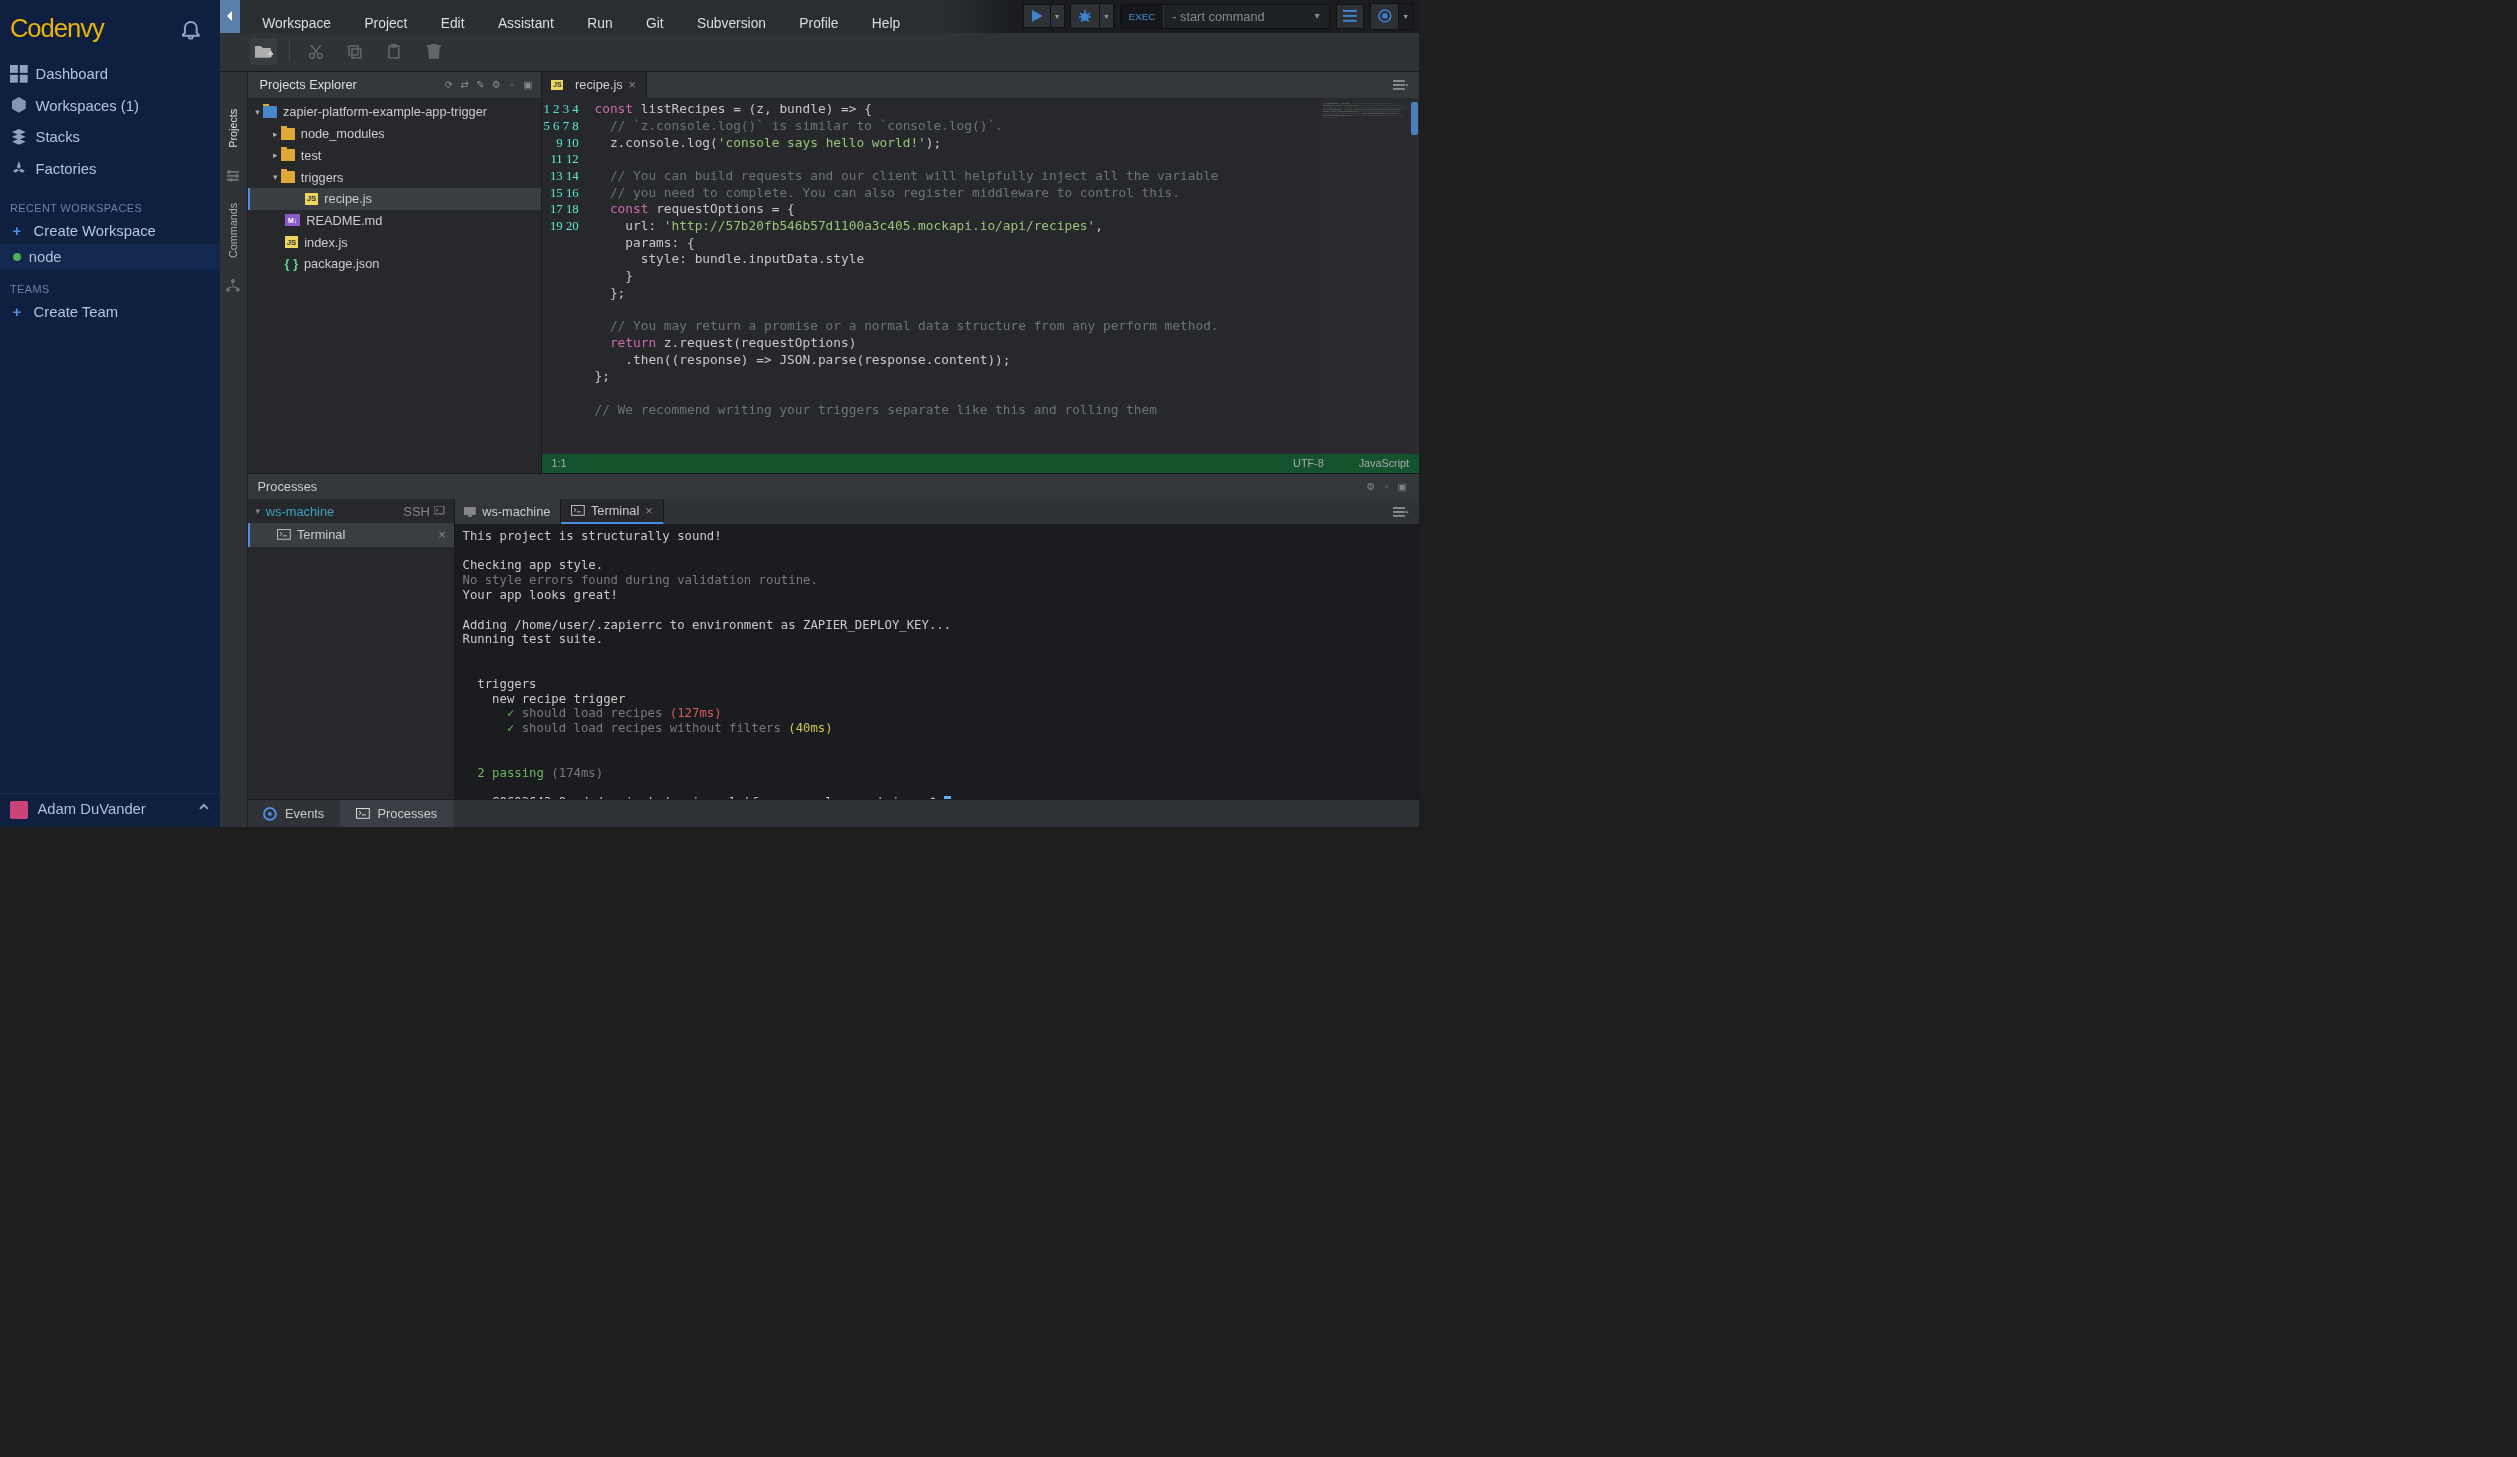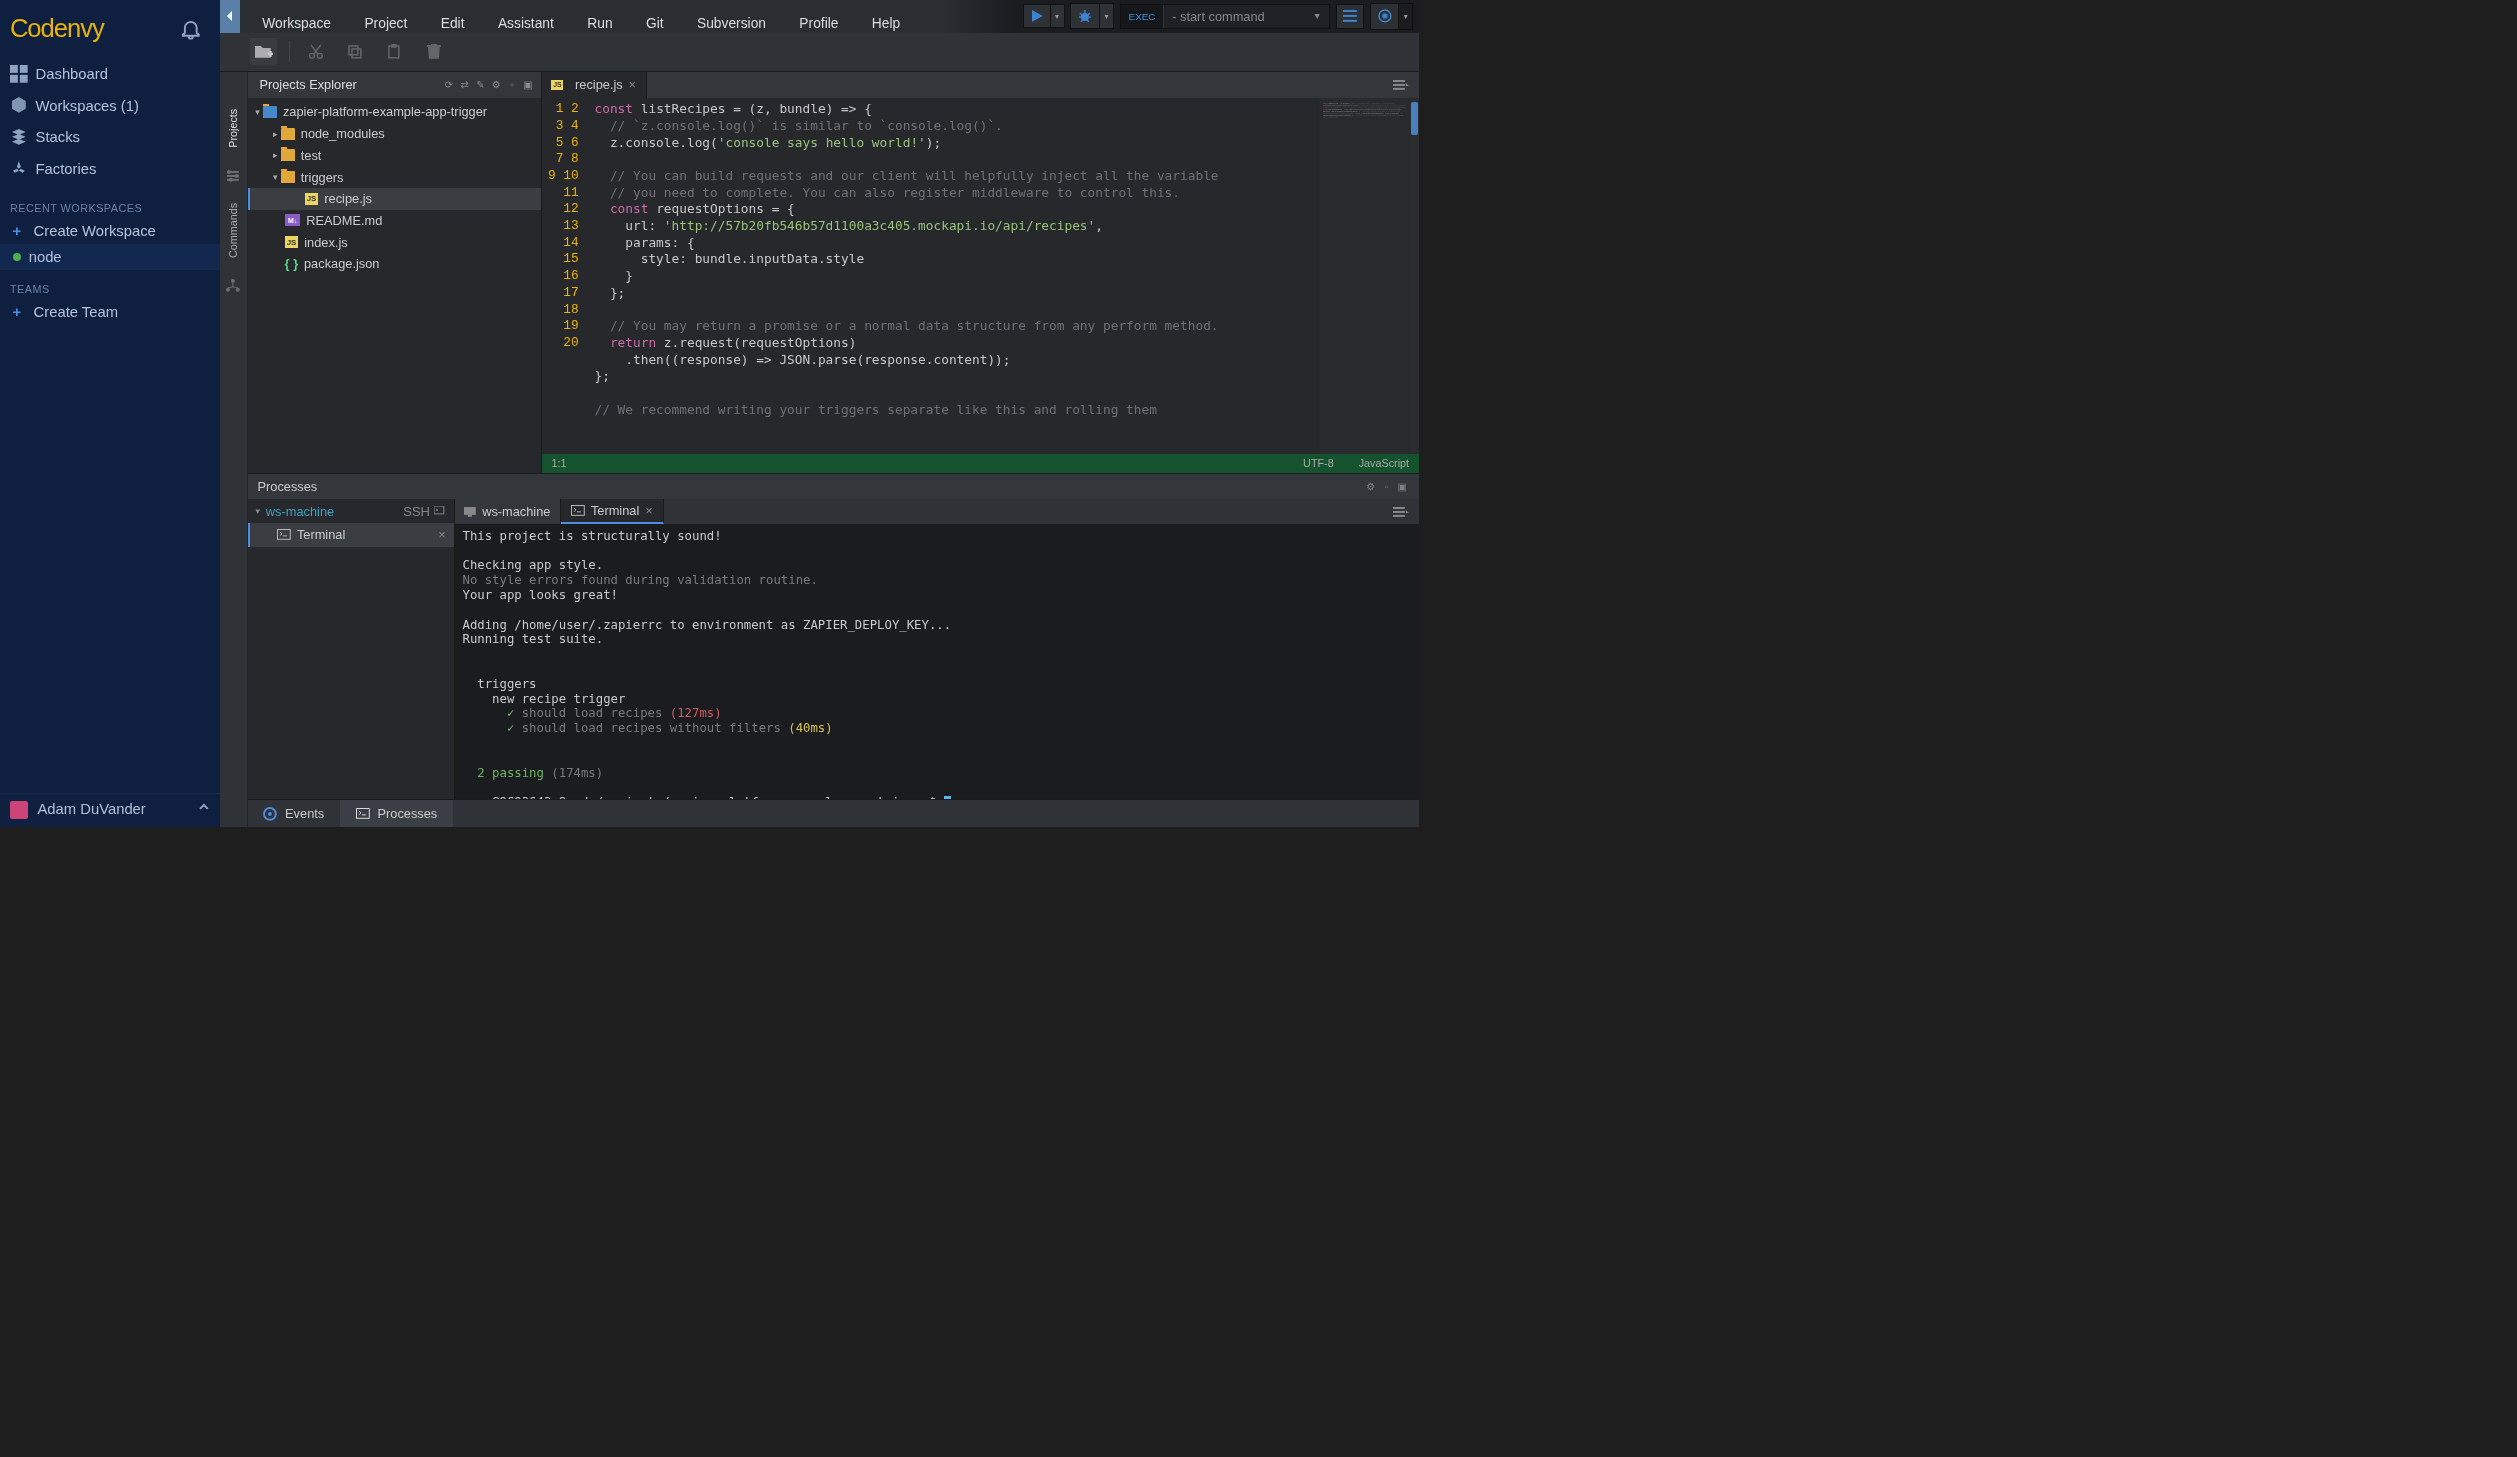--- a/index.html
+++ b/index.html
@@ -68,31 +68,31 @@
 .md-ico { width: 15.8px; height: 11.8px; background: #8b5cc9; color: #fff; font-size: 6.9px; font-weight: bold; display: flex; align-items: center; justify-content: center; margin-right: 5.9px; }
 .json-ico { color: #5fd68c; font-weight: bold; margin-right: 5.9px; font-size: 12.8px; }
 
 
 .editor-area { flex: 1; display: flex; flex-direction: column; background: #26282c; min-width: 0; }
 .edtabs { height: 26.6px; background: #33363b; display: flex; align-items: stretch; }
 .edtab { display: flex; align-items: center; gap: 5.9px; padding: 0 9.9px; background: #26282c; border-right: 1px solid #1a1a1a; font-size: 12.8px; cursor: pointer; }
 .edtab-close { font-size: 12.8px; color: #888; cursor: pointer; }
 .edtab-menu { margin-left: auto; padding: 0 9.9px; display: flex; align-items: center; cursor: pointer; }
 .editor-body { flex: 1; display: flex; position: relative; min-height: 0; }
-.gutter { width: 47px; background: #26282c; text-align: right; padding: 3px 9.9px 3px 0; font-family: Liberation Mono, monospace; font-size: 12.8px; color: #eab308; line-height: 16.7px; user-select: none; }
+.gutter { width: 47px; background: #26282c; text-align: right; padding: 3px 9.9px 3px 0; font-family: Liberation Serif, serif; font-size: 12.8px; color: #5eead4; line-height: 16.7px; user-select: none; }
 .code { flex: 1; padding: 3px 0 3px 5.9px; font-family: Menlo, Monaco, monospace; font-size: 12.8px; line-height: 16.7px; white-space: pre; overflow: hidden; color: #c8c8c8; }
 .minimap { width: 91px; background: #2a2c30; padding: 3.9px; font-size: 2px; line-height: 2px; opacity: 0.6; color: #888; overflow: hidden; }
 .kw { color: #cd6aa9; }
 .fn { color: #c8c8c8; }
 .str { color: #98c379; }
 .cm { color: #6e7277; }
 .vscrollbar { width: 8.9px; background: #2a2c30; position: relative; }
 .vthumb { position: absolute; left: 1px; right: 1px; top: 3.9px; height: 33px; background: #4a80c0; border-radius: 2px; }
 .statusbar { height: 18.7px; background: #14532d; display: flex; align-items: center; padding: 0 9.9px; font-size: 10.8px; color: #aaa; }
-.statusbar .sp { margin-left: auto; display: flex; gap: 25px; justify-content: flex-end; }
+.statusbar .sp { margin-left: auto; display: flex; gap: 35px; justify-content: flex-end; }
 
 
 .bottom { display: flex; flex-direction: column; background: #26282c; border-top: 1px solid #1a1a1a; }
 .proc-head { height: 25.6px; background: #33363b; display: flex; align-items: center; padding: 0 9.9px; font-size: 12.8px; }
 .proc-head .panel-head-icons { margin-left: auto; }
 .proc-body { display: flex; height: 300px; }
 .proc-tree { width: 207px; background: #26282c; border-right: 1px solid #1a1a1a; }
 .pt-row { display: flex; align-items: center; height: 23.6px; padding: 0 7.9px; gap: 5.9px; font-size: 12.8px; cursor: pointer; }
 .pt-row.machine { color: #3ea1c5; }
 .pt-row.sel { background: #3a3d42; border-left: 2px solid #4c8de6; }

